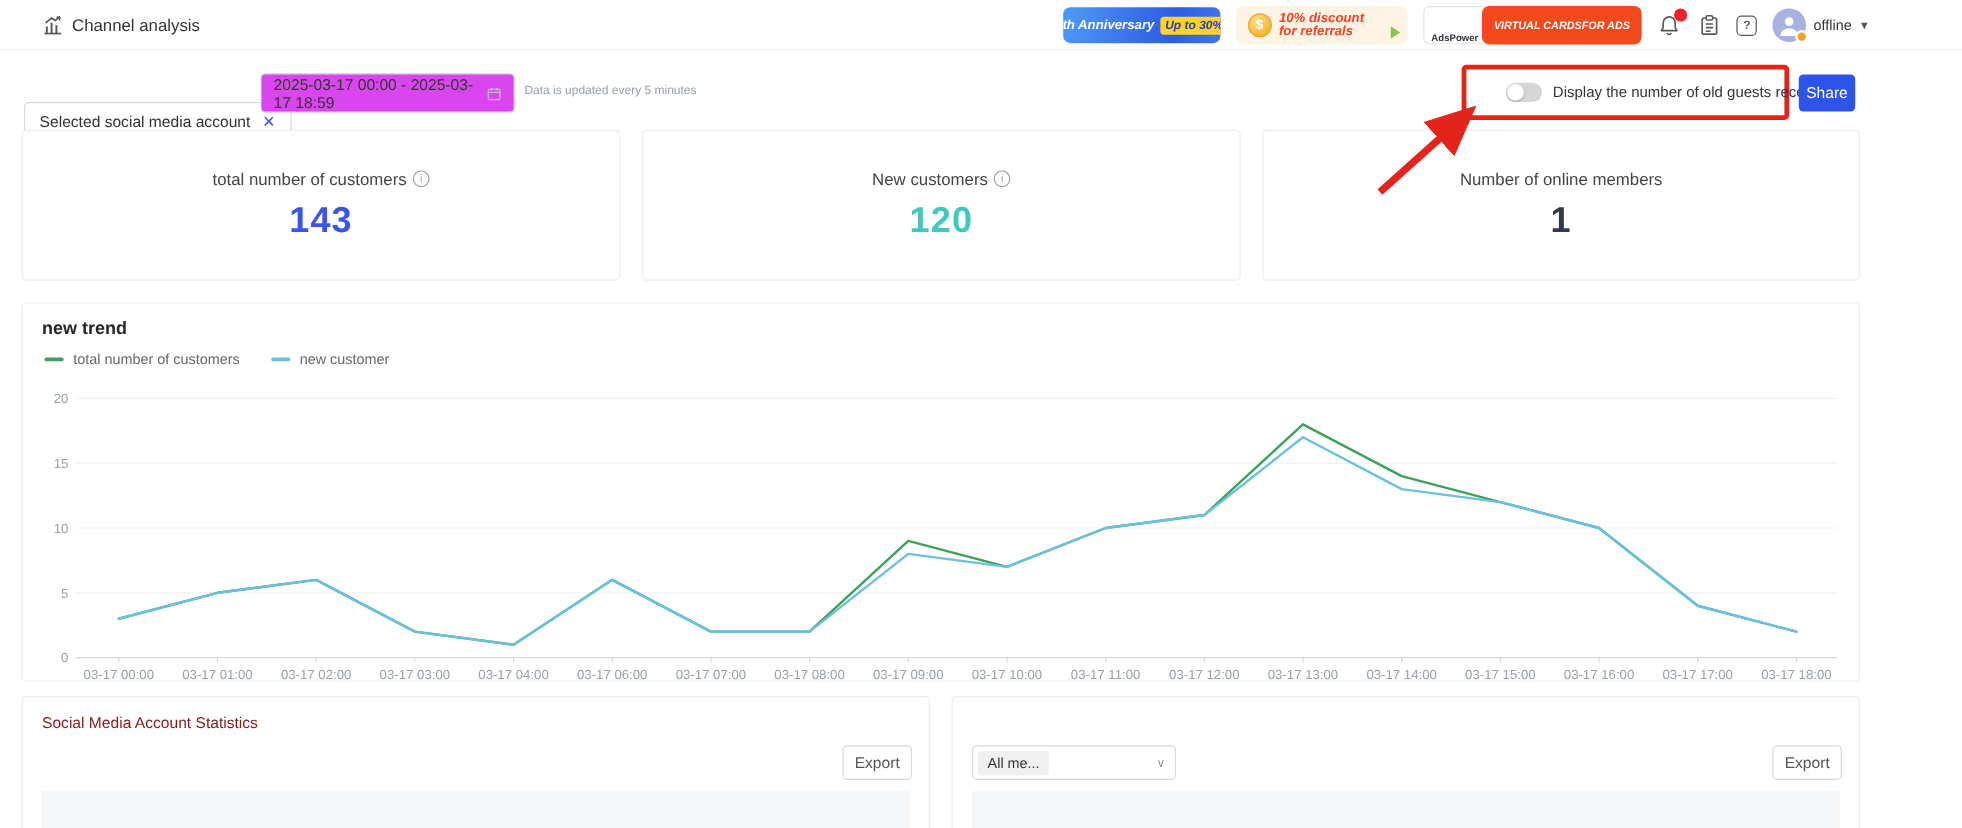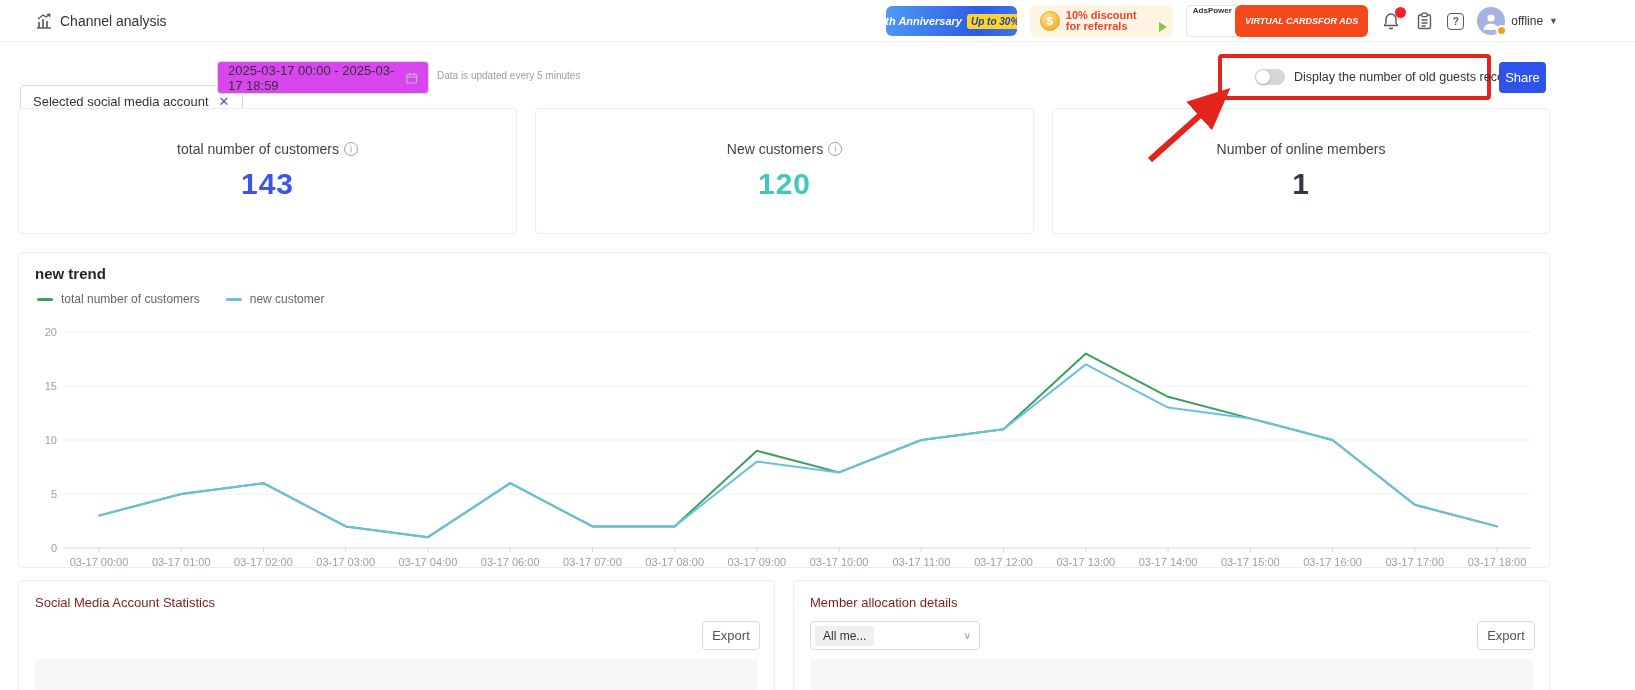--- a/index.html
+++ b/index.html
@@ -18,27 +18,27 @@
     background:linear-gradient(100deg,#4e9af6 0%,#2d5ce4 70%,#3f74ee 100%);
     display:flex; align-items:center; justify-content:center; gap:5px; overflow:hidden; }
   .banner-anniv .t { color:#fff; font-size:11px; font-weight:bold; font-style:italic; white-space:nowrap; }
   .banner-anniv .badge { background:#ffd32a; color:#1d3fae; font-size:10px; font-weight:bold; font-style:italic;
     padding:2px 4px; border-radius:3px; white-space:nowrap; }
 
   .banner-ref { width:143px; height:32px; border-radius:6px; background:#fdf4e3; position:relative;
     display:flex; align-items:center; gap:6px; padding-left:10px; cursor:pointer; }
   .coin { width:20px; height:20px; border-radius:50%; background:radial-gradient(circle at 35% 30%,#ffe08a,#f4b73a 70%);
     border:1px solid #e9a51f; color:#fff; font-size:11px; font-weight:bold; display:flex; align-items:center; justify-content:center; }
-  .banner-ref .txt { color:#f0432a; font-size:11px; font-weight:bold; line-height:11px; }
+  .banner-ref .txt { color:#f0432a; font-size:11px; font-weight:bold; font-style:italic; line-height:11px; }
   .banner-ref .tri { position:absolute; right:6px; bottom:5px; width:0; height:0;
     border-left:8px solid #8bc34a; border-top:5px solid transparent; border-bottom:5px solid transparent; }
 
   .banner-cards { display:flex; height:32px; cursor:pointer; }
   .banner-cards .brandpart { background:#fff; border:1px solid #e3e3e3; border-right:none;
-    border-radius:5px 0 0 5px; display:flex; align-items:flex-start; padding:0 6px; }
+    border-radius:5px 0 0 5px; display:flex; align-items:flex-end; padding:0 6px; }
   .banner-cards .brandpart span { font-size:8px; font-weight:bold; color:#30333a; }
   .banner-cards .orangepart { background:#f4481d; border-radius:6px; margin-left:-3px; color:#fff;
     display:flex; flex-direction:row; align-items:center; justify-content:center; padding:0 10px;
     font-size:9px; font-weight:bold; font-style:italic; line-height:10px; }
 
   .icon-btn { position:relative; width:20px; height:20px; display:flex; align-items:center; justify-content:center; cursor:pointer; }
   .badge-dot { position:absolute; top:-4px; right:-5px; width:11px; height:11px; background:#f5222d; border-radius:50%; }
   .help-box { width:17px; height:17px; border:1.5px solid #595959; border-radius:4px; color:#595959;
     font-size:10px; font-weight:bold; display:flex; align-items:center; justify-content:center; cursor:pointer; }
   .user { display:flex; align-items:center; gap:6px; cursor:pointer; }
@@ -294,21 +294,20 @@
       </svg>
   </div>
 
   <div class="card bottom-card" style="left:18px;">
     <div class="panel-title">Social Media Account Statistics</div>
     <button class="export-btn">Export</button>
     <div class="table-strip"></div>
   </div>
 
   <div class="card bottom-card" style="left:793px;">
-    <div class="panel-title">Member allocation details</div>
     <div class="member-select">
       <span class="member-tag">All me...</span>
       <span class="chev">∨</span>
     </div>
     <button class="export-btn">Export</button>
     <div class="table-strip"></div>
   </div>
 
 </div>
 

